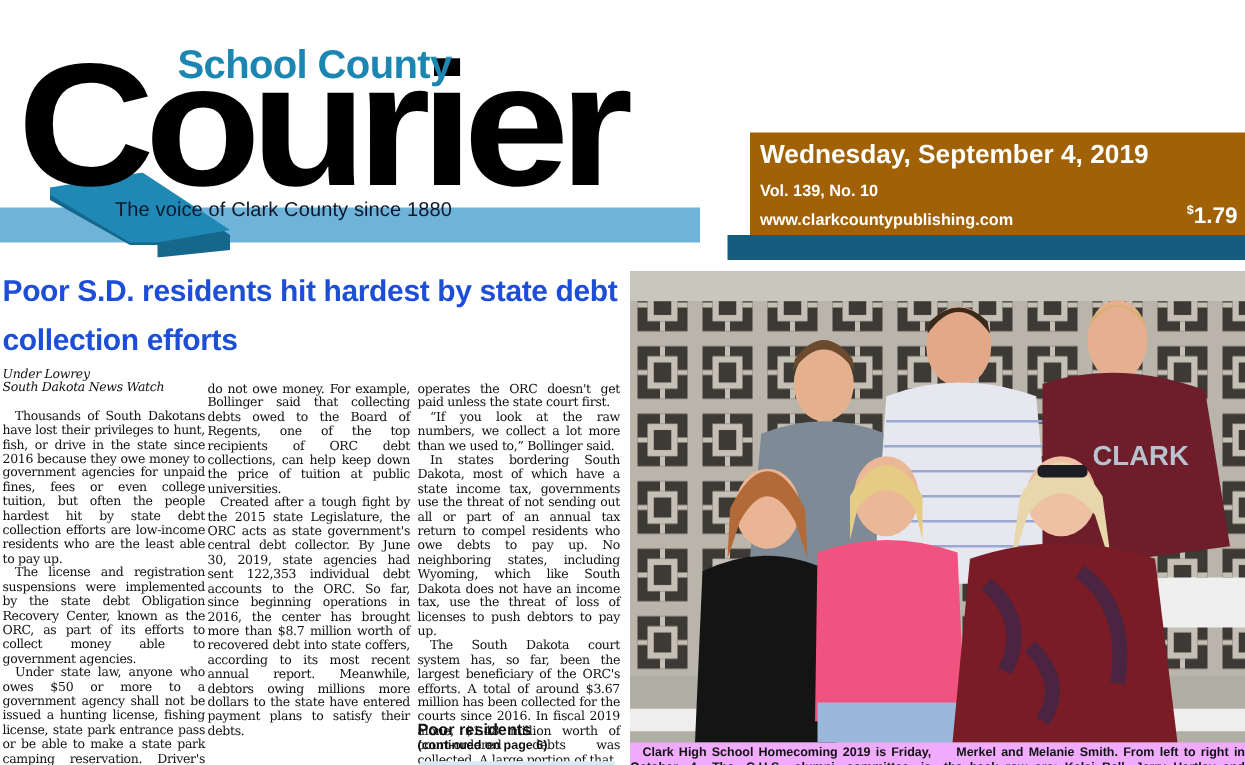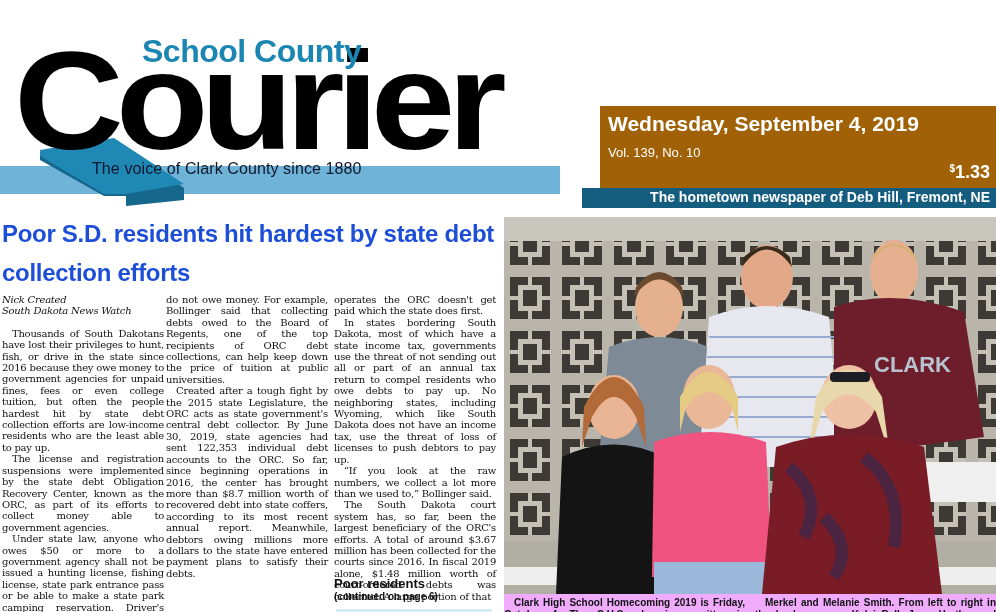--- a/index.html
+++ b/index.html
@@ -9,34 +9,34 @@
     
     .masthead { position:absolute; left:0; top:0; width:880px; height:212px; }
     .light-band { position:absolute; left:0; top:166px; width:560px; height:28px; background:#6fb3d9; }
     .county-shape { position:absolute; left:34px; top:138px; width:160px; height:68px; }
     .tagline { position:absolute; left:92px; top:160px; font-size:16px; color:#0f172a; letter-spacing:0.1px; }
     .title-small { position:absolute; left:142px; top:33px; font-size:32px; font-weight:bold; color:#1c86b2; letter-spacing:-0.5px; }
     .title-big { position:absolute; left:14px; top:30px; font-size:152px; font-weight:bold; color:#000; letter-spacing:-8px; line-height:1; transform:scaleY(0.92); transform-origin:top left; }
 
     .datebox { position:absolute; left:600px; top:106px; width:396px; height:82px; background:#a16207; color:#fff; }
     .date { position:absolute; left:8px; top:6px; font-size:21px; font-weight:bold; }
-    .vol { position:absolute; left:8px; top:39px; font-size:13px; font-weight:normal; }
+    .vol { position:absolute; left:8px; top:39px; font-size:13px; font-weight:bold; }
     .url { position:absolute; left:8px; top:62px; font-size:13px; font-weight:bold; }
     .price { position:absolute; right:6px; top:56px; font-size:18px; font-weight:bold; }
     .price sup { font-size:10px; vertical-align:top; position:relative; top:1px; }
     .hometown-bar { position:absolute; left:582px; top:188px; width:414px; height:20px; background:#145d7f; color:#fff; }
-    .hometown { position:absolute; right:6px; top:1px; font-size:14px; font-weight:bold; }
+    .hometown { position:absolute; right:6px; top:18px; font-size:14px; font-weight:bold; }
 
     
     .headline { position:absolute; left:2px; top:214px; width:498px; font-size:24px; font-weight:bold; line-height:39px; letter-spacing:-0.3px; color:#1d4ed8; }
 
     
     .col { position:absolute; top:294px; width:162px; font-family:"DejaVu Serif", serif; font-size:10px; line-height:11.4px; text-align:justify; color:#111; letter-spacing:-0.25px; }
     .col p { text-indent:10px; }
-    .col p.noindent { text-indent:0; }
+    .col p.noindent { text-indent:0;margin-top:12px; }
     .byline { font-style:italic; text-indent:0 !important; }
     .col1 { left:2px; }
     .col2 { left:166px; }
     .col3 { left:334px; }
     .gap { height:11px; }
 
     .jump { position:absolute; left:334px; top:576px; width:162px; text-align:left; }
     .jump-title { font-size:13px; font-weight:bold; }
     .jump-sub { font-size:10px; font-weight:bold; }
     .jump-rule { position:absolute; left:336px; top:609px; width:156px; height:3px; background:#d6ebf3; }
@@ -55,46 +55,47 @@
     <polygon points="6,16 80,2 150,50 150,62 92,68 92,58 70,58 6,22" fill="#15678c"></polygon>
     <polygon points="6,12 80,0 150,46 92,56 70,56 6,18" fill="#1f88b5"></polygon>
   </svg>
   <div class="title-big">Courier</div>
   <div class="title-small">School County</div>
   <div class="tagline">The voice of Clark County since 1880</div>
 
   <div class="datebox">
     <div class="date">Wednesday, September 4, 2019</div>
     <div class="vol">Vol. 139, No. 10</div>
-    <div class="price"><sup>$</sup><span>1.33</span></div>
+    <div class="url">www.clarkcountypublishing.com</div>
+    <div class="price"><sup>$</sup><span>1.79</span></div>
   </div>
   <div class="hometown-bar">
     <div class="hometown">The hometown newspaper of Deb Hill, Fremont, NE</div>
   </div>
 </div>
 
 <h1 class="headline">Poor S.D. residents hit hardest by state debt collection efforts</h1>
 
 <div class="col col1">
-  <p class="byline">Nick Created</p>
+  <p class="byline">Under Lowrey</p>
   <p class="byline">South Dakota News Watch</p>
   <div class="gap"></div>
   <p>Thousands of South Dakotans have lost their privileges to hunt, fish, or drive in the state since 2016 because they owe money to government agencies for unpaid fines, fees or even college tuition, but often the people hardest hit by state debt collection efforts are low-income residents who are the least able to pay up.</p>
   <p>The license and registration suspensions were implemented by the state debt Obligation Recovery Center, known as the ORC, as part of its efforts to collect money able to government agencies.</p>
   <p>Under state law, anyone who owes $50 or more to a government agency shall not be issued a hunting license, fishing license, state park entrance pass or be able to make a state park camping reservation. Driver's licenses and annual vehicle registrations can be suspended if the debt is greater than</p>
 </div>
 <div class="col col2">
   <p class="noindent">do not owe money. For example, Bollinger said that collecting debts owed to the Board of Regents, one of the top recipients of ORC debt collections, can help keep down the price of tuition at public universities.</p>
   <p>Created after a tough fight by the 2015 state Legislature, the ORC acts as state government's central debt collector. By June 30, 2019, state agencies had sent 122,353 individual debt accounts to the ORC. So far, since beginning operations in 2016, the center has brought more than $8.7 million worth of recovered debt into state coffers, according to its most recent annual report. Meanwhile, debtors owing millions more dollars to the state have entered payment plans to satisfy their debts.</p>
 
 </div>
 <div class="col col3">
-  <p class="noindent">operates the ORC doesn't get paid which the state does first.</p>
+  <p class="noindent">operates the ORC doesn't get paid unless the state court first.</p>
+  <p>“If you look at the raw numbers, we collect a lot more than we used to,” Bollinger said.</p>
   <p>In states bordering South Dakota, most of which have a state income tax, governments use the threat of not sending out all or part of an annual tax return to compel residents who owe debts to pay up. No neighboring states, including Wyoming, which like South Dakota does not have an income tax, use the threat of loss of licenses to push debtors to pay up.</p>
-  <p>“If you look at the raw numbers, we collect a lot more than we used to,” Bollinger said.</p>
   <p>The South Dakota court system has, so far, been the largest beneficiary of the ORC's efforts. A total of around $3.67 million has been collected for the courts since 2016. In fiscal 2019 alone, $1.48 million worth of court-ordered debts was collected. A large portion of that</p>
 </div>
 
 <div class="jump">
   <div class="jump-title">Poor residents</div>
   <div class="jump-sub">(continued on page 6)</div>
 </div>
 <div class="jump-rule"></div>
 
 <div class="photo">

